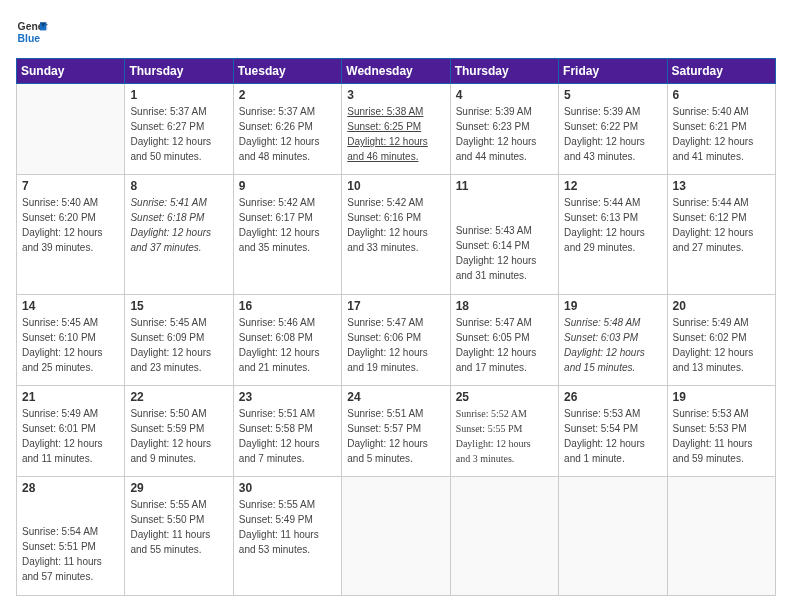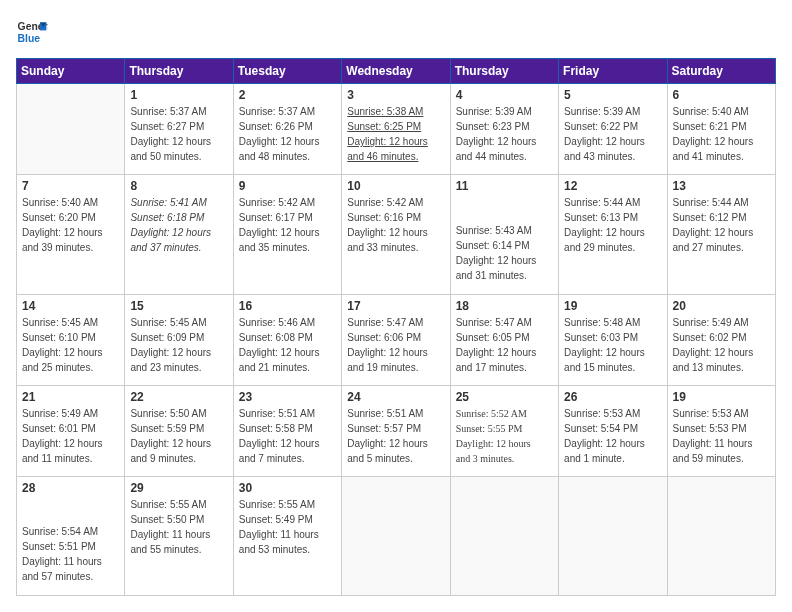--- a/index.html
+++ b/index.html
@@ -247,21 +247,21 @@
           </td>
           <td>
             <span class="day-number">18</span>
             <div class="day-info" style="white-space: pre-line;">Sunrise: 5:47 AM
 Sunset: 6:05 PM
 Daylight: 12 hours
 and 17 minutes.</div>
           </td>
           <td>
             <span class="day-number">19</span>
-            <div class="day-info" style="white-space: pre-line;">Sunrise: 5:48 AM
+            <div class="day-info" style="white-space: pre-line; font-style: italic;">Sunrise: 5:48 AM
 Sunset: 6:03 PM
 Daylight: 12 hours
 and 15 minutes.</div>
           </td>
           <td>
             <span class="day-number">20</span>
             <div class="day-info" style="white-space: pre-line;">Sunrise: 5:49 AM
 Sunset: 6:02 PM
 Daylight: 12 hours
 and 13 minutes.</div>

